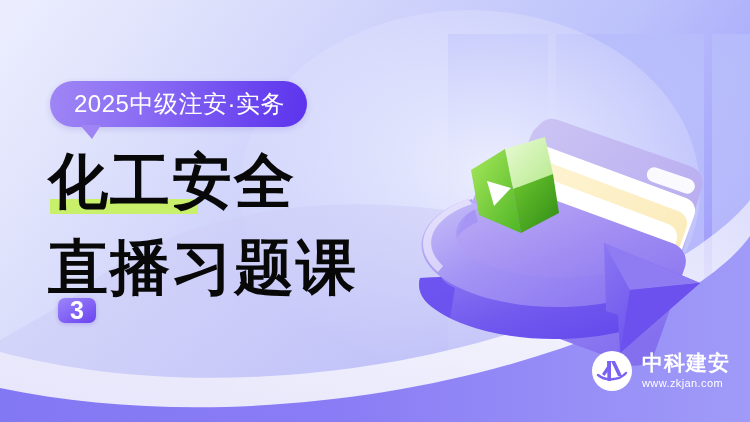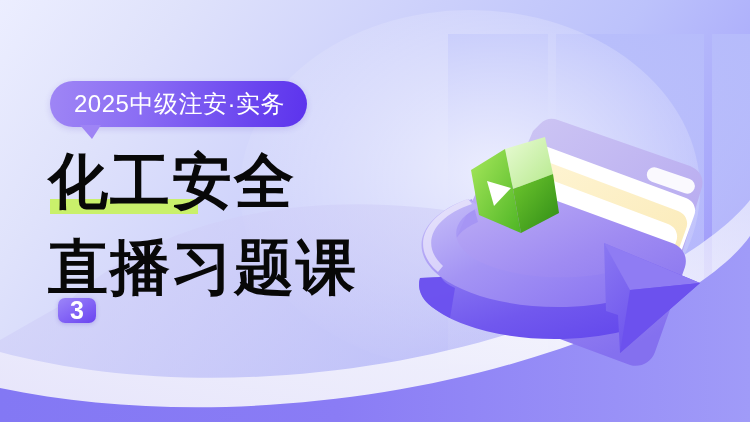--- a/index.html
+++ b/index.html
@@ -312,14 +312,27 @@
       <span class="title-text">化工安全</span>
     </div>
     <div class="title-row second">
       <span class="title-text">直播习题课</span>
       <span class="num-badge">
         <span>3</span>
       </span>
     </div>
   </div>
 
+  <div class="logo">
+    <svg class="logo-mark" viewBox="0 0 42 42" xmlns="http://www.w3.org/2000/svg">
+      <circle cx="21" cy="21" r="20" fill="#ffffff"></circle>
+      <path d="M7 25 C 14 31 28 31 35 23" stroke="#7a63f0" stroke-width="2.4" fill="none" stroke-linecap="round"></path>
+      <path d="M16 11 L20 11 L20 31 L16.5 31 Z" fill="#7a63f0"></path>
+      <path d="M20 11 L24 11 L31 26 L27 26 Z" fill="#7a63f0"></path>
+      <path d="M11 24 L17 15 L18.6 19 L13.5 26 Z" fill="#7a63f0"></path>
+    </svg>
+    <div class="logo-text">
+      <span class="logo-name">中科建安</span>
+      <span class="logo-url">www.zkjan.com</span>
+    </div>
+  </div>
 
 </div>
 
 </body></html>

